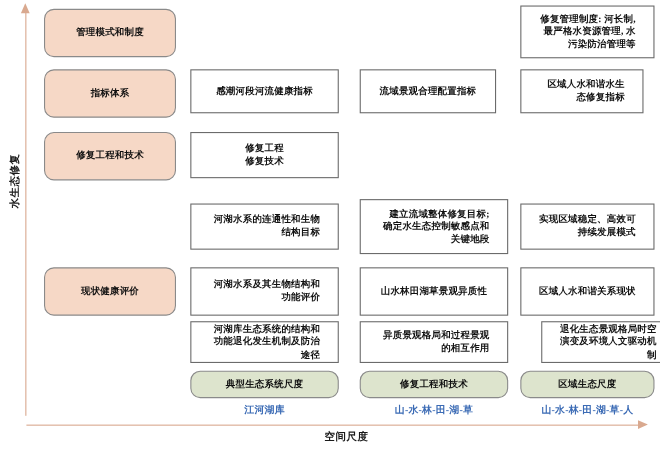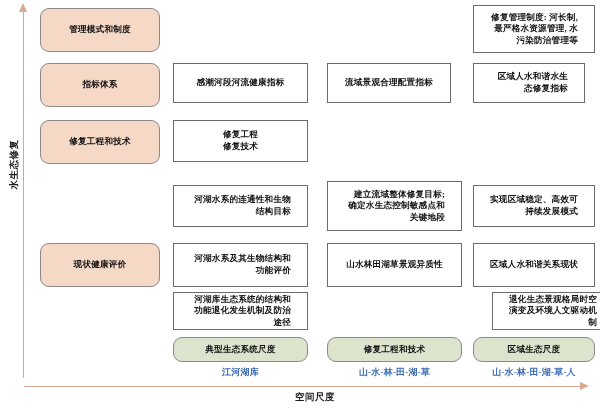--- a/index.html
+++ b/index.html
@@ -133,20 +133,21 @@
 
   <div class="box white" style="left:173px;top:185px;width:135px;height:42px;">河湖水系的连通性和生物结构目标</div>
   <div class="box white" style="left:327px;top:181px;width:135px;height:50px;">建立流域整体修复目标; 确定水生态控制敏感点和关键地段</div>
   <div class="box white" style="left:173px;top:243px;width:135px;height:44px;">河湖水系及其生物结构和功能评价</div>
 
   <div class="box white" style="left:473px;top:185px;width:122px;height:42px;">实现区域稳定、高效可持续发展模式</div>
   <div class="box white" style="left:327px;top:243px;width:135px;height:44px;">山水林田湖草景观异质性</div>
   <div class="box white" style="left:473px;top:243px;width:122px;height:44px;">区域人水和谐关系现状</div>
 
   <div class="box white" style="left:173px;top:292px;width:135px;height:38px;">河湖库生态系统的结构和功能退化发生机制及防治途径</div>
+  <div class="box white" style="left:327px;top:292px;width:135px;height:38px;">异质景观格局和过程景观的相互作用</div>
   <div class="box white" style="left:492px;top:292px;width:122px;height:38px;">退化生态景观格局时空演变及环境人文驱动机制</div>
 
   <div class="box green" style="left:173px;top:337px;width:135px;height:25px;">典型生态系统尺度</div>
   <div class="box green" style="left:327px;top:337px;width:135px;height:25px;">修复工程和技术</div>
   <div class="box green" style="left:473px;top:337px;width:122px;height:25px;">区域生态尺度</div>
 
   <div class="scale-caption" style="left:173px;top:366px;width:135px;">江河湖库</div>
   <div class="scale-caption" style="left:327px;top:366px;width:135px;">山-水-林-田-湖-草</div>
   <div class="scale-caption" style="left:473px;top:366px;width:122px;">山-水-林-田-湖-草-人</div>
 

